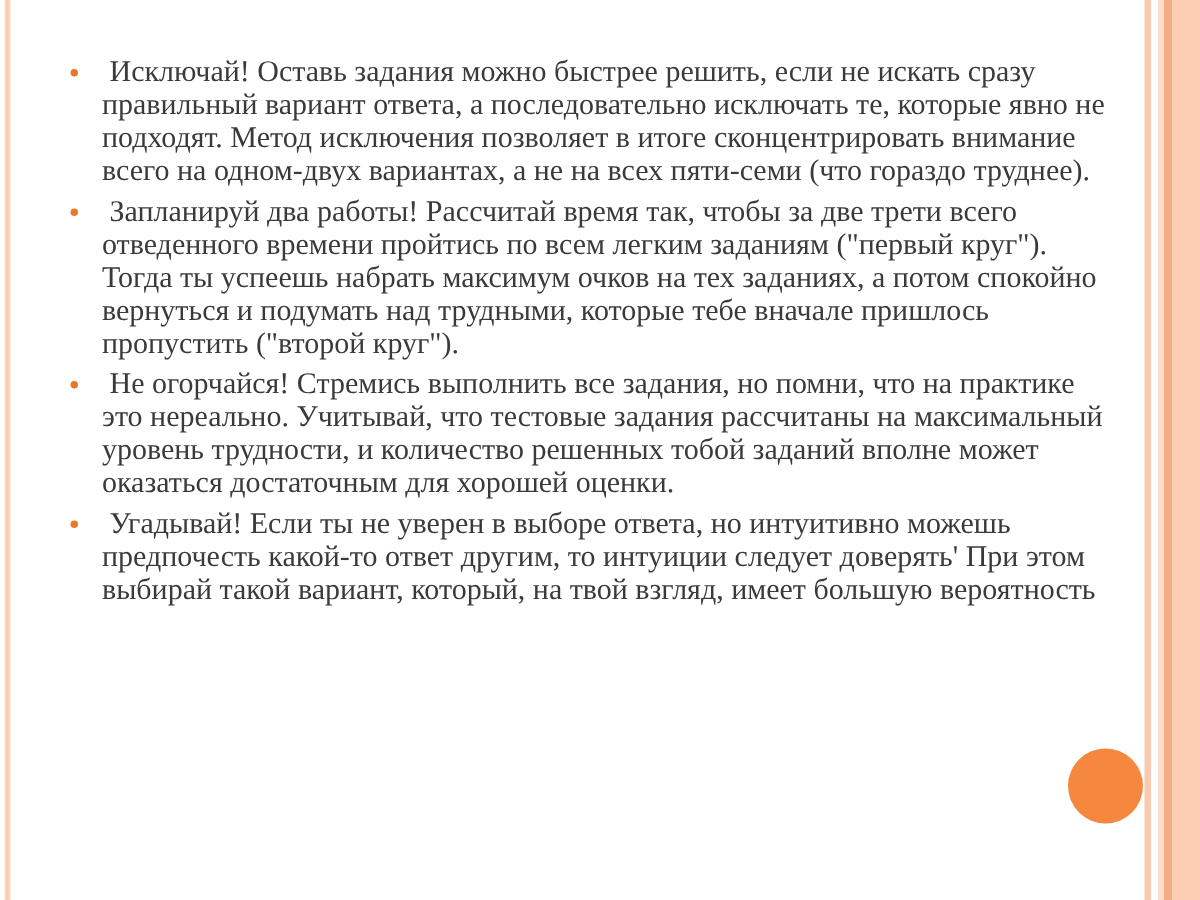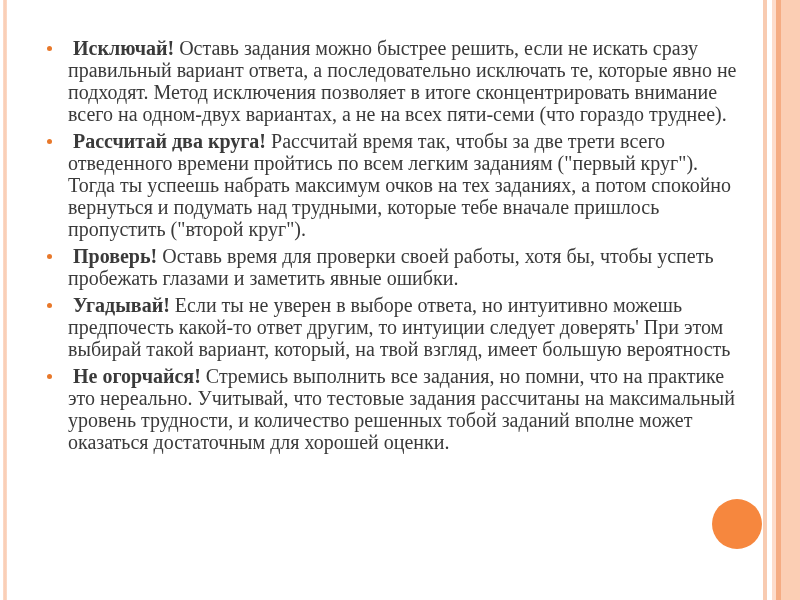--- a/index.html
+++ b/index.html
@@ -62,21 +62,21 @@
   }
 
   .dot {
     position: absolute;
     left: -21px; top: 9px;
     width: 5px; height: 5px;
     border-radius: 50%;
     background: var(--bullet);
   }
 
-  .lead { font-weight: bold; }
+  .lead { font-weight: normal; }
 </style>
 </head>
 <body>
 
 <div class="slide" style="--text: #3A3A3A; --bullet: #E8782A; --circle: #F6873E; --stripe-edge: #F8CBB1; --stripe-soft: #FDDCCB; --stripe-dark: #F5AC83; --stripe-light: #FBCEB4;">
 
   <div class="left-line"></div>
   <div class="right-band"></div>
   <div class="accent-circle"></div>
 
@@ -84,37 +84,32 @@
     <ul class="bullets">
 
       <li class="bullet">
         <span class="dot"></span>
         <span class="lead">Исключай!</span>
         <span class="body">Оставь задания можно быстрее решить, если не искать сразу правильный вариант ответа, а последовательно исключать те, которые явно не подходят. Метод исключения позволяет в итоге сконцентрировать внимание всего на одном-двух вариантах, а не на всех пяти-семи (что гораздо труднее).</span>
       </li>
 
       <li class="bullet">
         <span class="dot"></span>
-        <span class="lead">Рассчитай два круга!</span>
+        <span class="lead">Запланируй два работы!</span>
         <span class="body">Рассчитай время так, чтобы за две трети всего отведенного времени пройтись по всем легким заданиям ("первый круг"). Тогда ты успеешь набрать максимум очков на тех заданиях, а потом спокойно вернуться и подумать над трудными, которые тебе вначале пришлось пропустить ("второй круг").</span>
       </li>
 
+
       <li class="bullet">
         <span class="dot"></span>
-        <span class="lead">Проверь!</span>
-        <span class="body">Оставь время для проверки своей работы, хотя бы, чтобы успеть пробежать глазами и заметить явные ошибки.</span>
+        <span class="lead">Не огорчайся!</span>
+        <span class="body">Стремись выполнить все задания, но помни, что на практике это нереально.  Учитывай, что тестовые задания рассчитаны на максимальный уровень трудности, и количество решенных тобой заданий вполне может оказаться достаточным для хорошей оценки.</span>
       </li>
 
       <li class="bullet">
         <span class="dot"></span>
         <span class="lead">Угадывай!</span>
         <span class="body">Если ты не уверен в выборе ответа, но интуитивно можешь предпочесть какой-то ответ другим, то интуиции следует доверять' При этом выбирай такой вариант, который, на твой взгляд, имеет большую вероятность</span>
       </li>
 
-      <li class="bullet">
-        <span class="dot"></span>
-        <span class="lead">Не огорчайся!</span>
-        <span class="body">Стремись выполнить все задания, но помни, что на практике это нереально.  Учитывай, что тестовые задания рассчитаны на максимальный уровень трудности, и количество решенных тобой заданий вполне может оказаться достаточным для хорошей оценки.</span>
-      </li>
-
     </ul>
   </div>
 </div>
 
 </body></html>

